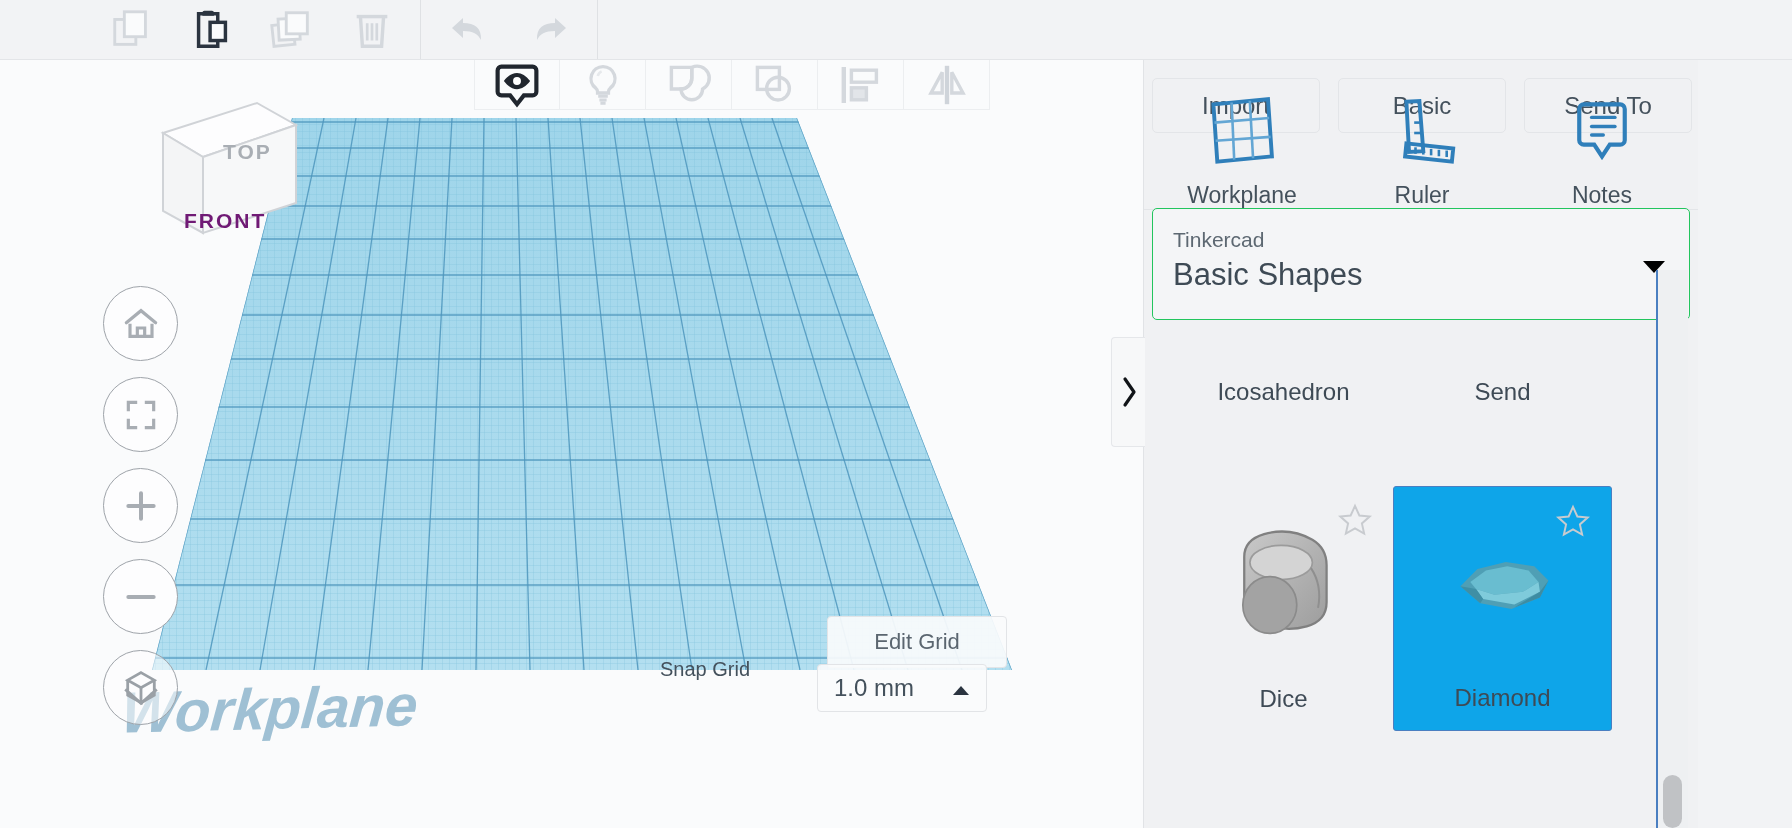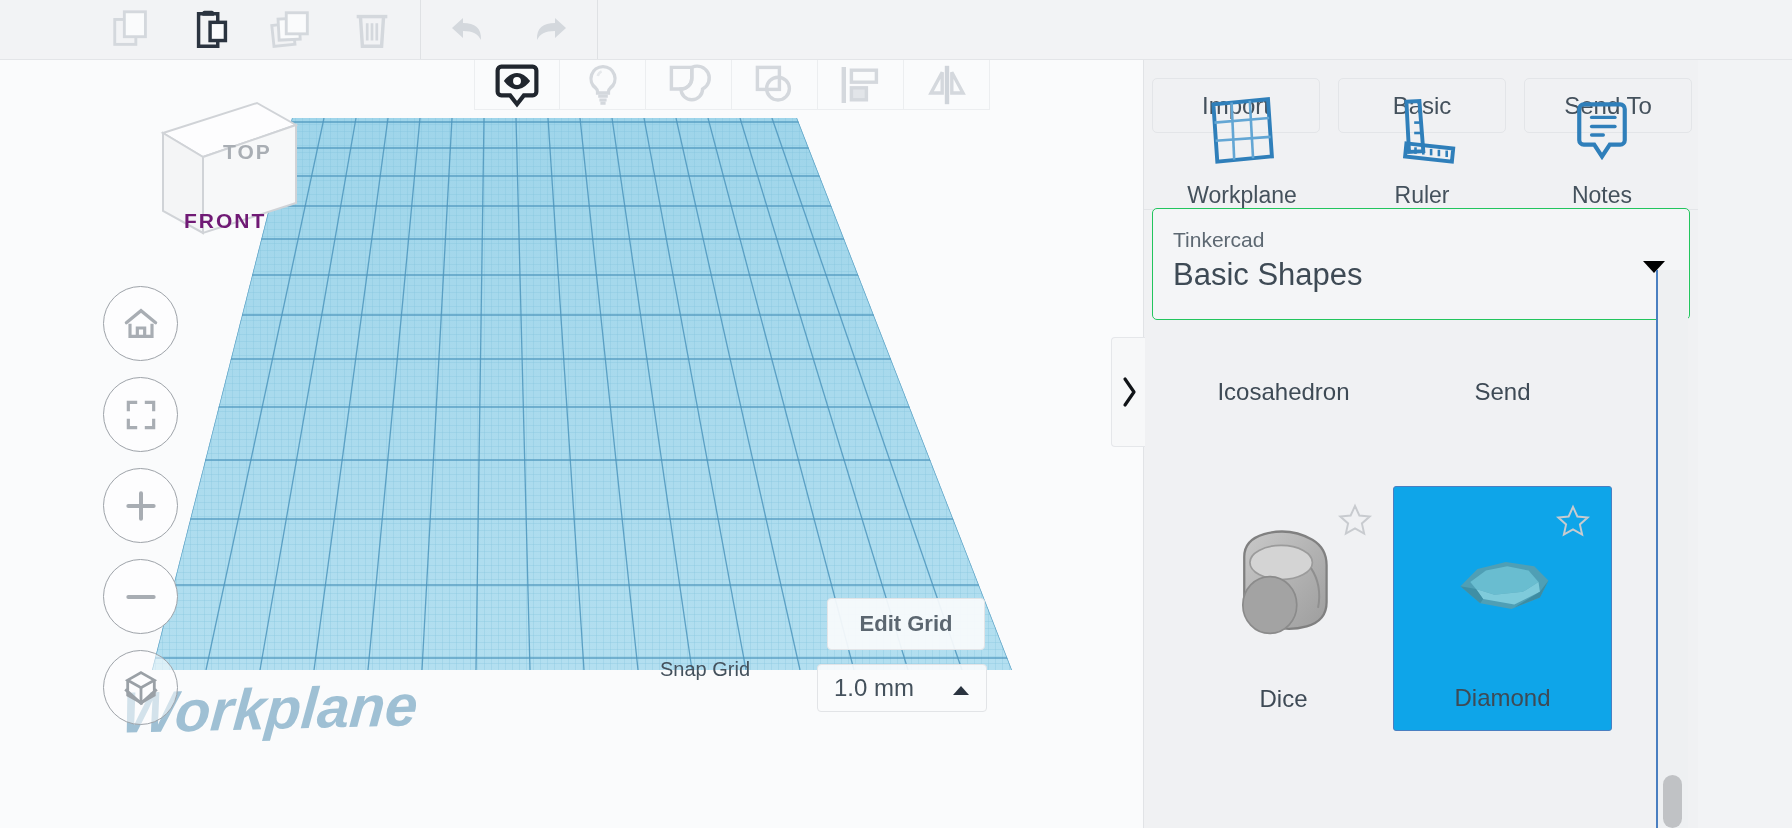--- a/index.html
+++ b/index.html
@@ -83,26 +83,26 @@
   .wp-watermark {
     position: absolute; left: 30px; top: 565px;
     font-size: 58px; font-weight: bold; font-style: italic;
     color: rgba(83,143,178,0.55);
     transform: skewX(-6deg) rotate(-1.5deg);
     letter-spacing: 0px; pointer-events: none;
   }
 
   
   .edit-grid-btn {
-    position: absolute; left: 735px; top: 538px;
-    width: 158px; height: 52px;
+    position: absolute; left: 735px; top: 556px;
+    width: 180px; height: 52px;
     background: rgba(250,251,252,0.92);
     border: 1px solid #e2e4e7; border-radius: 4px;
     display: flex; align-items: center; justify-content: center;
-    font-size: 22px; color: #5b6670; cursor: pointer; font-weight: bold;
+    font-size: 22px; color: #5b6670; cursor: pointer;
   }
   .snap-label {
     position: absolute; left: 568px; top: 598px;
     font-size: 20px; color: #44515c;
   }
   .snap-select {
     position: absolute; left: 725px; top: 588px;
     width: 170px; height: 48px;
     background: rgba(250,251,252,0.9);
     border: 1px solid #e2e4e7; border-radius: 4px;

